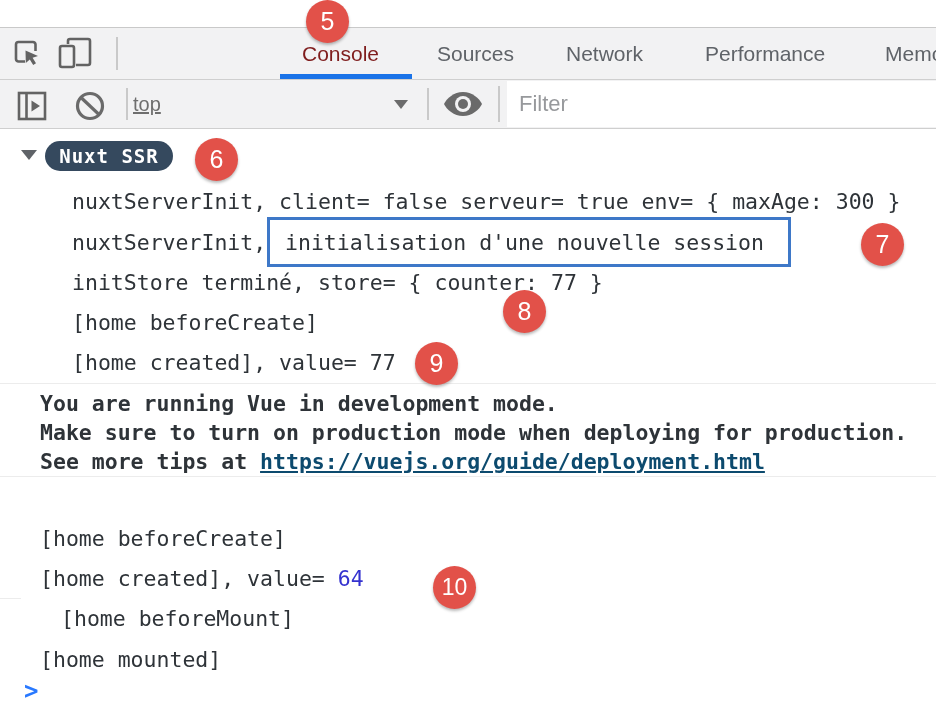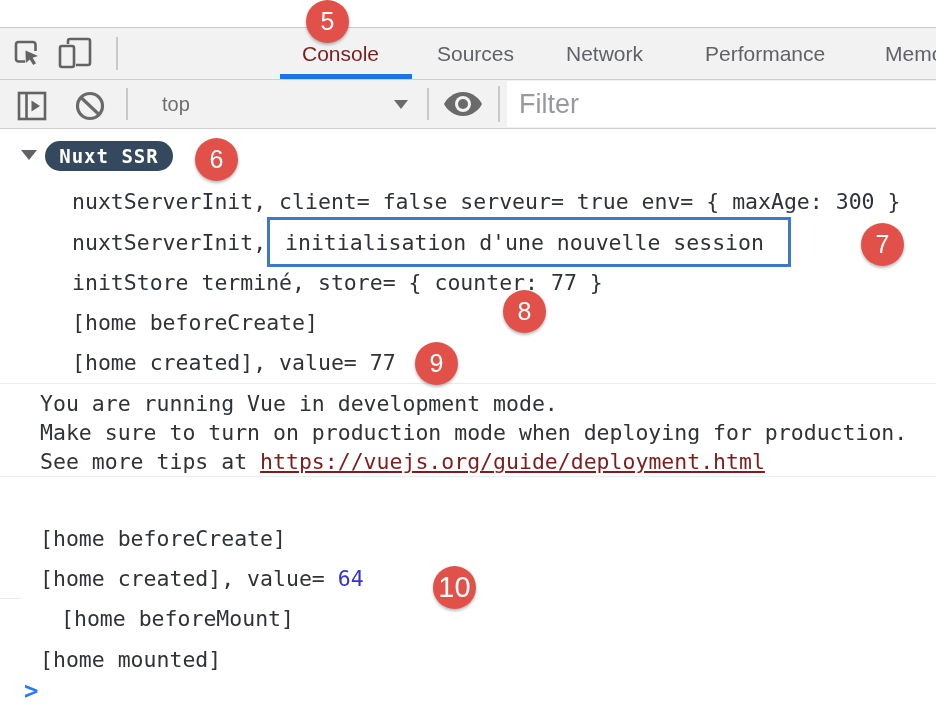--- a/index.html
+++ b/index.html
@@ -12,21 +12,21 @@
   .tab-bar{left:0;top:28px;width:936px;height:51px;background:#f2f2f3;border-bottom:1px solid #cfcfcf;}
   .tab{position:absolute;top:0;height:51px;line-height:51px;font-size:21px;color:#5f6368;cursor:default;white-space:nowrap;}
   .tab.active{color:#7f1d1d;}
   .tab-underline{left:280px;top:74px;width:132px;height:5px;background:#1a73e8;}
   .vdiv{width:2px;background:#c9c9c9;}
 
   .toolbar{left:0;top:80px;width:936px;height:48px;background:#f2f2f3;border-bottom:1px solid #cfcfcf;}
   .tool-label{font-size:20px;color:#6e6e6e;}
   .caret-down{width:0;height:0;border-left:7px solid transparent;border-right:7px solid transparent;border-top:9px solid #6b6b6b;}
   .filter-input{left:507px;top:81px;width:417px;height:46px;background:#fff;border:none;outline:none;
-                padding:0 0 0 12px;font-size:27px;color:#333;font-family:"Liberation Sans",sans-serif;}
+                padding:0 0 0 12px;font-size:22px;color:#333;font-family:"Liberation Sans",sans-serif;}
   .filter-input::placeholder{color:#97999c;}
 
   
   .row{position:absolute;left:0;width:936px;display:flex;align-items:center;
        border-bottom:1px solid #ececec;background:#fff;}
   .mono{font-family:"DejaVu Sans Mono",monospace;font-size:21.5px;color:#2e3338;white-space:pre;}
   .indent-group{padding-left:72px;}
   .indent-plain{padding-left:40px;}
 
   .disclosure{width:0;height:0;border-left:8px solid transparent;border-right:8px solid transparent;
@@ -36,22 +36,22 @@
   .nuxt-pill span{font-family:"DejaVu Sans Mono",monospace;font-weight:bold;font-size:19px;color:#fff;letter-spacing:1px;}
 
   .group-guide{left:26px;top:181px;width:2px;height:197px;background:#b8b8b8;}
   .group-guide-tick{left:26px;top:377px;width:9px;height:2px;background:#b8b8b8;}
 
   .hl-box{left:267px;top:217px;width:524px;height:50px;background:#fff;border:3px solid #3e78c8;
           display:flex;align-items:center;padding-left:15px;z-index:5;box-sizing:border-box;}
 
   .warn-block{left:0;top:384px;width:936px;height:93px;border-bottom:1px solid #ececec;background:#fff;
               padding:5px 0 0 40px;box-sizing:border-box;}
-  .warn-line{font-family:"DejaVu Sans Mono",monospace;font-size:21.5px;color:#2e3338;line-height:29px;white-space:pre;}
-  .console-link{color:#7f1d1d;text-decoration:underline;cursor:pointer;}
+  .warn-line{font-family:"DejaVu Sans Mono",monospace;font-size:21.5px;color:#2e3338;line-height:29px;white-space:pre;font-weight:bold;}
+  .console-link{color:#0c4a6e;text-decoration:underline;cursor:pointer;}
 
   .num{color:#3432cf;}
   .prompt-chevron{font-family:"DejaVu Sans Mono",monospace;font-weight:bold;font-size:24px;color:#2979ff;}
 
   
   .badge{position:absolute;width:43px;height:43px;border-radius:50%;background:#e25149;
          box-shadow:0 2px 3px rgba(0,0,0,.28);color:#fff;display:flex;align-items:center;justify-content:center;
          font-size:25px;font-family:"Liberation Sans",sans-serif;z-index:20;}
 </style>
 </head>
@@ -83,21 +83,21 @@
     <svg class="abs" style="left:17px;top:11px;" width="30" height="30" viewBox="0 0 30 30">
       <rect x="2" y="2" width="26" height="26" fill="none" stroke="#636363" stroke-width="2.6"></rect>
       <line x1="9.5" y1="2" x2="9.5" y2="28" stroke="#636363" stroke-width="2.6"></line>
       <path d="M14.5 9.5 L23 15 L14.5 20.5 Z" fill="#636363"></path>
     </svg>
     <svg class="abs" style="left:74px;top:10px;" width="32" height="32" viewBox="0 0 32 32">
       <circle cx="16" cy="16" r="12.5" fill="none" stroke="#6a6a6a" stroke-width="3.2"></circle>
       <line x1="7.5" y1="8" x2="25" y2="24.5" stroke="#6a6a6a" stroke-width="3.2"></line>
     </svg>
     <div class="abs vdiv" style="left:126px;top:8px;height:32px;"></div>
-    <div class="abs tool-label" style="left:162px;top:0;height:48px;line-height:48px;">top</div>
+    <div class="abs tool-label" style="left:133px;top:0;height:48px;line-height:48px;text-decoration:underline;">top</div>
     <div class="abs caret-down" style="left:394px;top:20px;"></div>
     <div class="abs vdiv" style="left:427px;top:8px;height:32px;"></div>
     <svg class="abs" style="left:442px;top:8px;" width="42" height="32" viewBox="0 0 42 32">
       <path d="M21 4 C30 4 37.5 10.5 40 16 C37.5 21.5 30 28 21 28 C12 28 4.5 21.5 2 16 C4.5 10.5 12 4 21 4 Z" fill="#6a6a6a"></path>
       <circle cx="21" cy="16" r="8" fill="#f2f2f3"></circle>
       <circle cx="21" cy="16" r="5" fill="#6a6a6a"></circle>
     </svg>
     <div class="abs vdiv" style="left:498px;top:6px;height:36px;"></div>
   </div>
   <input class="abs filter-input" type="text" placeholder="Filter" style="">
@@ -154,15 +154,15 @@
 
   <div class="row" style="top:679px;height:24px;border-bottom:none;">
     <span class="prompt-chevron" style="padding-left:24px;">&gt;</span>
   </div>
 
   <div class="badge" style="left:306px;top:0px;">5</div>
   <div class="badge" style="left:195px;top:138px;">6</div>
   <div class="badge" style="left:861px;top:223px;">7</div>
   <div class="badge" style="left:503px;top:290px;">8</div>
   <div class="badge" style="left:415px;top:342px;">9</div>
-  <div class="badge" style="left:433px;top:566px;font-size:29px;">10</div>
+  <div class="badge" style="left:433px;top:566px;font-size:23px;">10</div>
 
 </div>
 
 </body></html>

